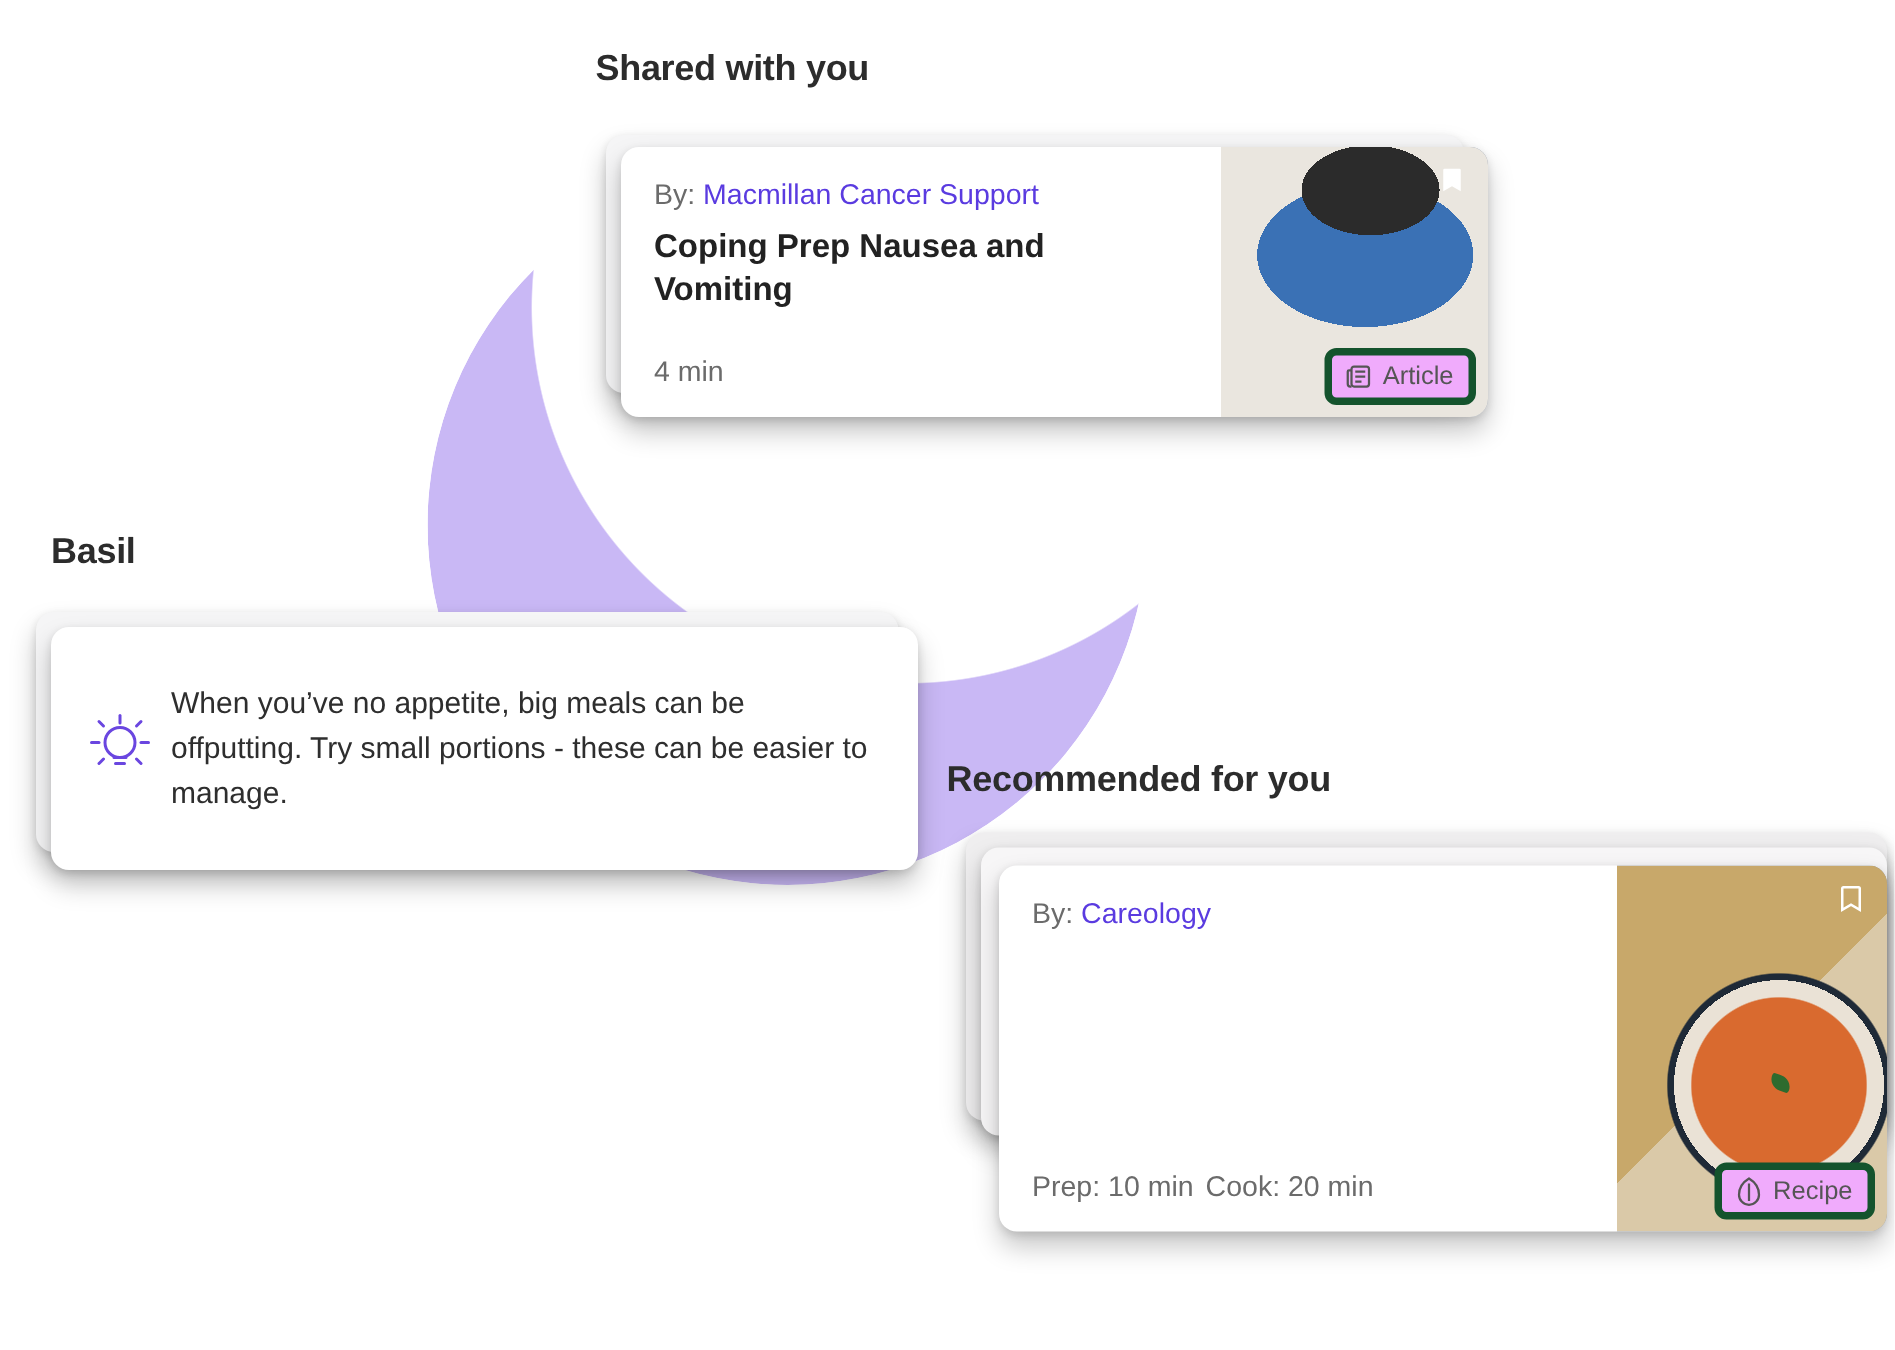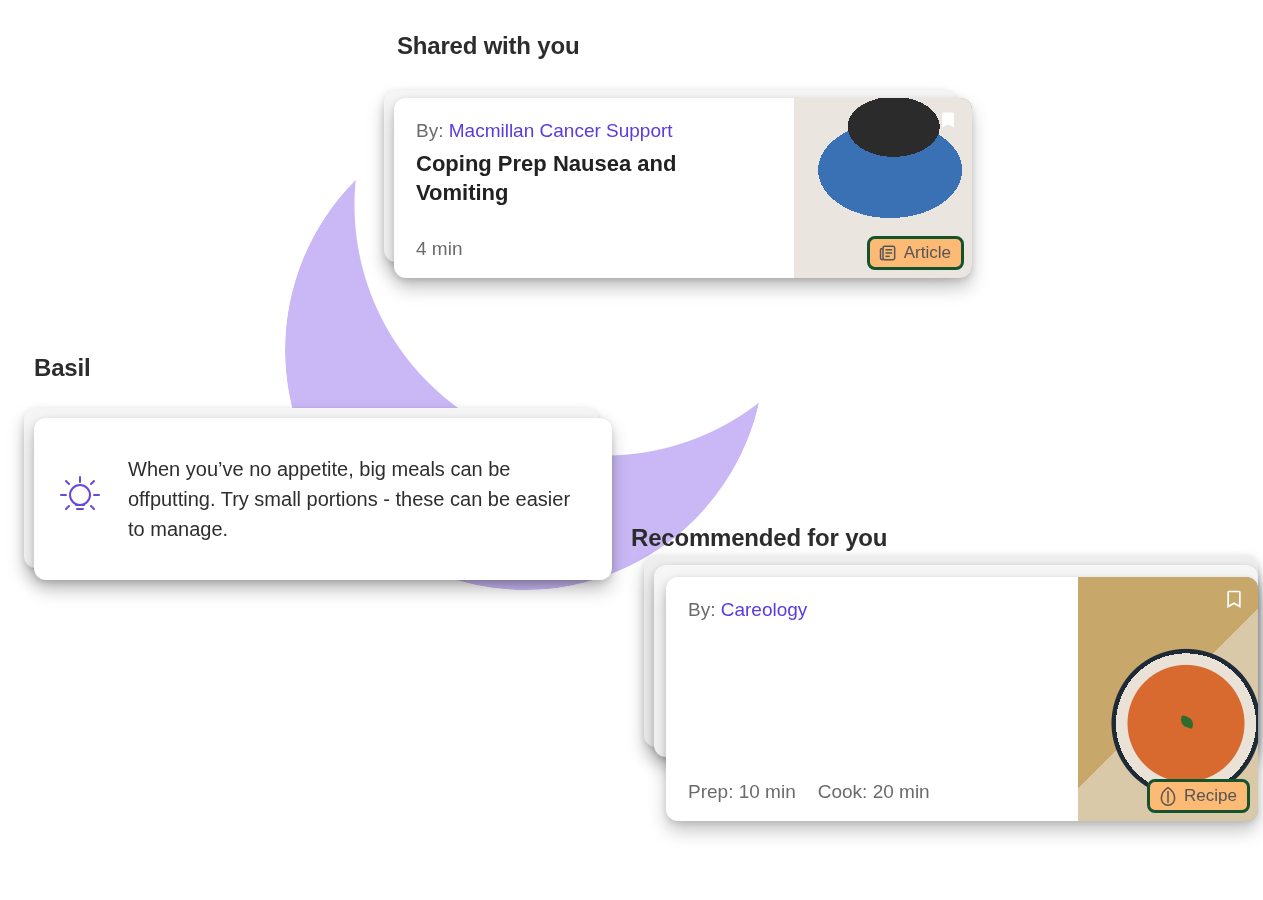--- a/index.html
+++ b/index.html
@@ -31,21 +31,21 @@
       position:absolute;
     }
     .stack .layer {
       position:absolute;
       background:#fff;
       border-radius:12px;
       box-shadow:0 10px 18px rgba(0,0,0,0.22), 0 2px 6px rgba(0,0,0,0.12);
     }
     
     #shared-title { left:397px; top:32px; }
-    #shared-stack { left:384px; top:84px; width:588px; height:194px; }
+    #shared-stack { left:404px; top:84px; width:588px; height:194px; }
     #shared-stack .l2 { left:0;  top:6px;  width:572px; height:172px; background:#f5f5f6; }
     #shared-stack .l1 { left:10px; top:14px; width:578px; height:180px; overflow:hidden; }
     .content-card {
       display:flex; height:100%;
     }
     .cc-text {
       flex:1 1 auto;
       padding:22px 22px 18px 22px;
       display:flex; flex-direction:column;
     }
@@ -82,45 +82,45 @@
     }
     .bookmark-btn {
       position:absolute; right:10px; top:8px;
       width:28px; height:28px;
       display:flex; align-items:center; justify-content:center;
       cursor:pointer;
     }
     .bookmark-btn svg { width:20px; height:24px; display:block; }
     .type-badge {
       position:absolute; right:8px; bottom:8px;
-      background:#fdba74; border:3px solid #14532d; border-radius:8px;
+      background:#f0abfc; border:5px solid #14532d; border-radius:8px;
       padding:4px 10px 4px 8px;
       display:flex; align-items:center; gap:6px;
       font-size:17px; color:#555;
     }
     .type-badge svg { width:20px; height:20px; display:block; }
     
     #tips-title { left:34px; top:354px; }
     #tips-stack { left:24px; top:404px; width:588px; height:176px; }
     #tips-stack .l2 { left:0;  top:4px;  width:575px; height:160px; background:#f5f5f6; }
     #tips-stack .l1 { left:10px; top:14px; width:578px; height:162px; }
     .tip-body {
-      display:flex; align-items:center; gap:28px;
+      display:flex; align-items:center; gap:14px;
       padding:24px 26px; height:100%;
     }
     .tip-body svg { width:40px; height:48px; flex:none; }
     .tip-text { font-size:20px; line-height:1.5; color:#2e2e2e; }
     
-    #rec-title { left:631px; top:506px;margin-top:18px; }
+    #rec-title { left:631px; top:506px; }
     #rec-stack { left:620px; top:555px; width:638px; height:218px; }
     #rec-stack .l3 { left:24px; top:0;  width:614px; height:192px; background:#efeeef; }
     #rec-stack .l2 { left:34px; top:10px; width:604px; height:192px; background:#f7f6f7; }
     #rec-stack .l1 { left:46px; top:22px; width:592px; height:244px; overflow:hidden; }
     #rec-stack .cc-image { width:180px; }
-    .cook-meta { display:flex; gap:22px; }
+    .cook-meta { display:flex; gap:8px; }
     .cook-meta span { color:#6b6b6b; font-size:19px; }
   </style>
 </head>
 <body>
 
 <div class="crescent"></div>
 
 <div id="shared-title" class="section-title">Shared with you</div>
 <div id="shared-stack" class="stack">
   <div class="layer l2"></div>

